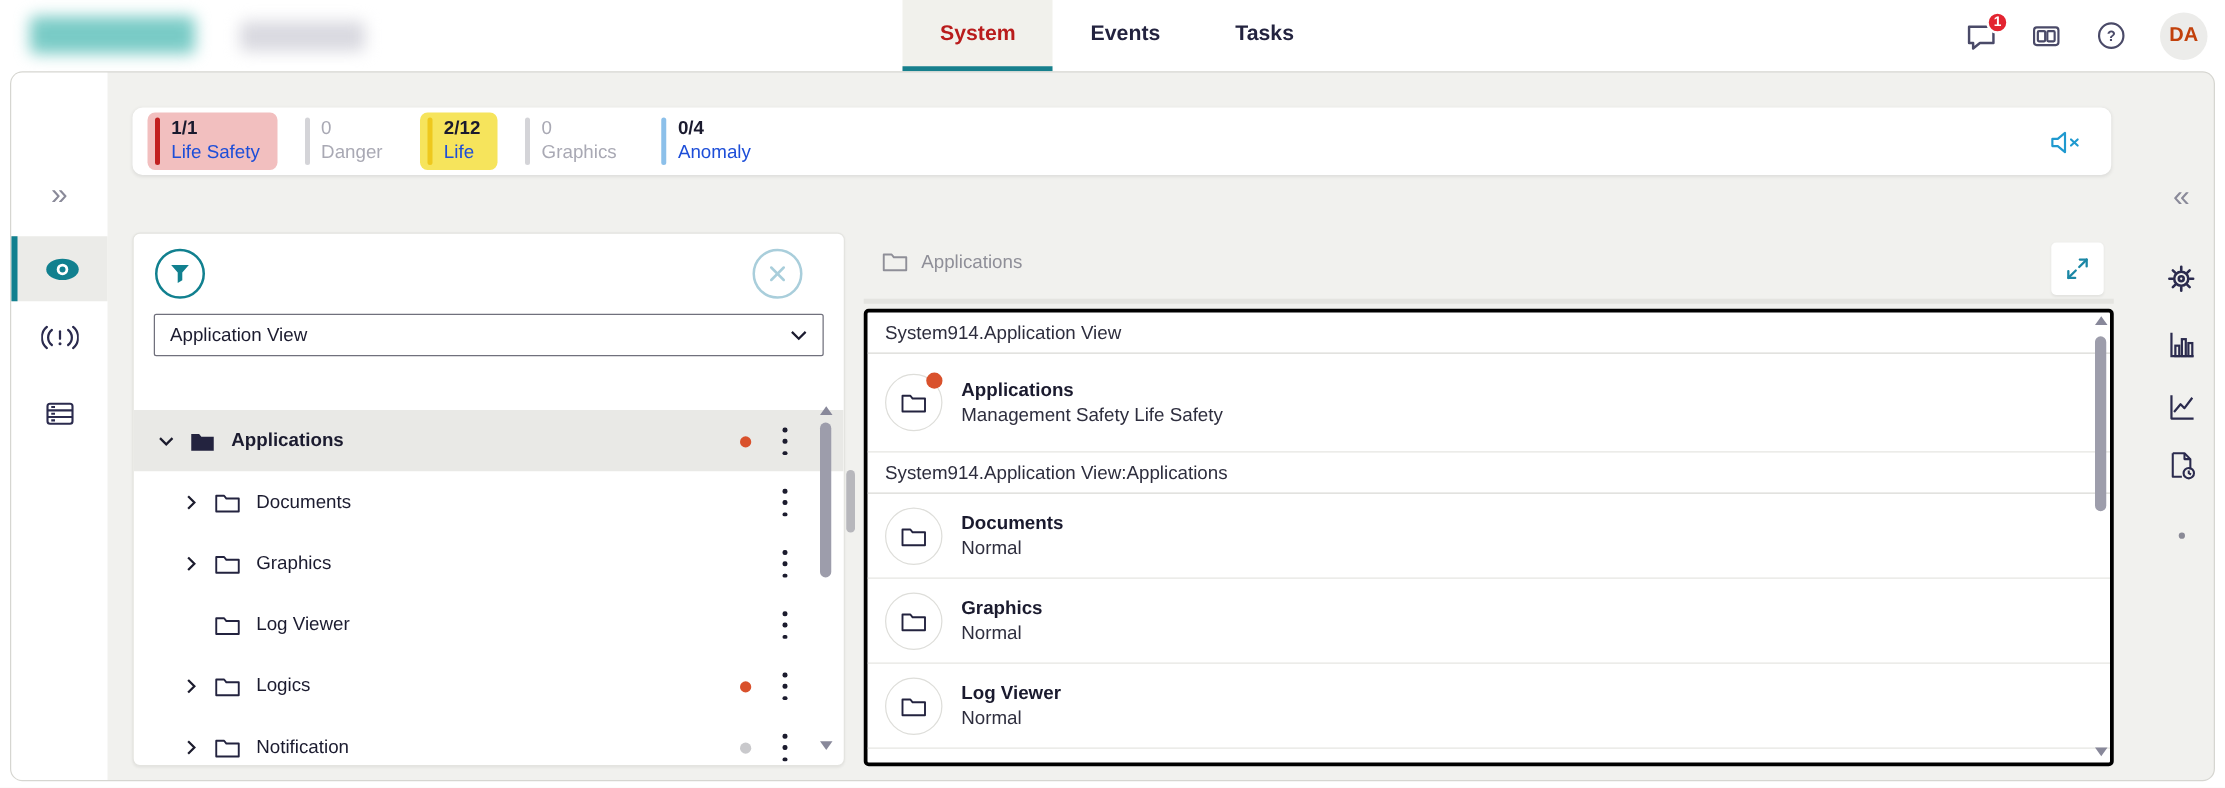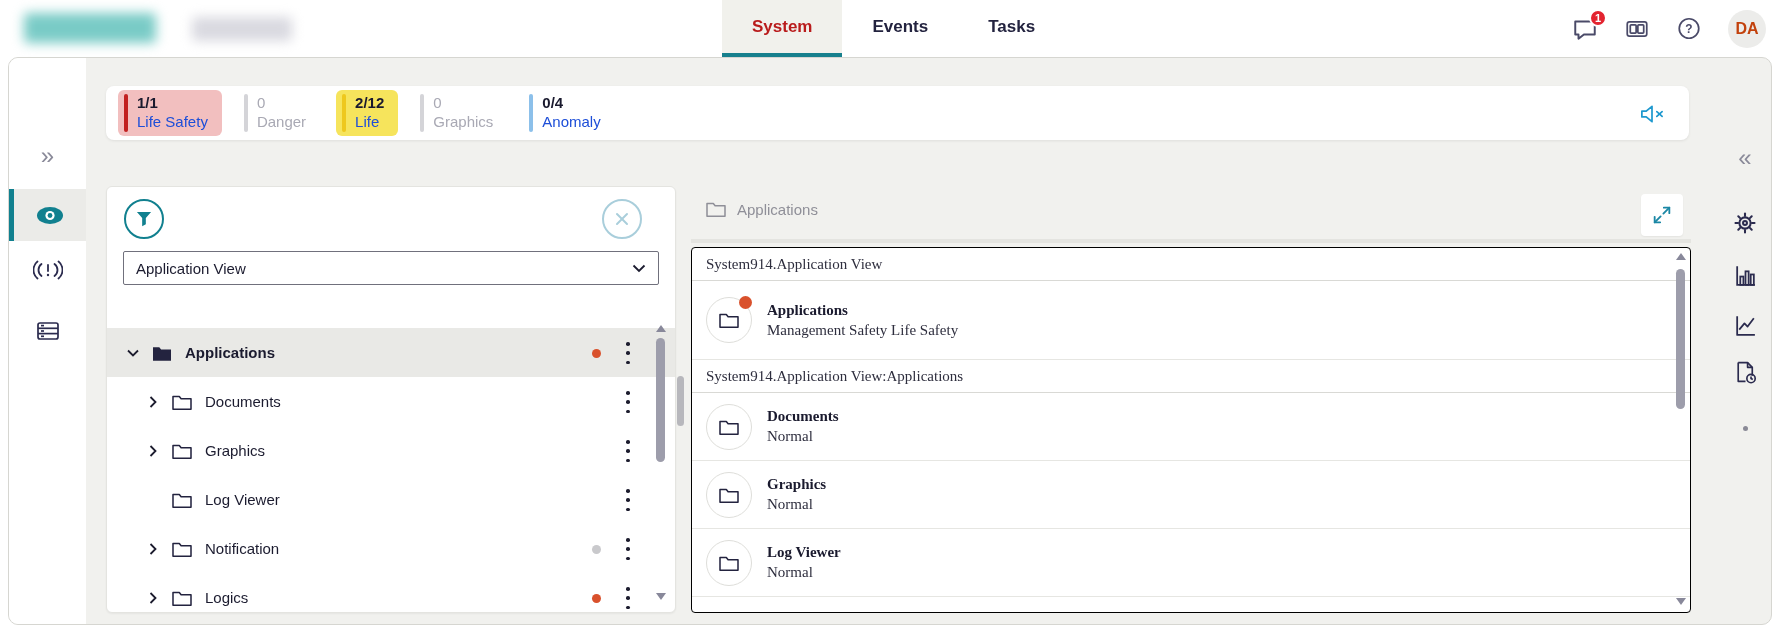--- a/index.html
+++ b/index.html
@@ -83,21 +83,21 @@
 
   
   .detail-panel { position:absolute; left:605px; top:128px; width:1000px; height:427px; }
   .detail-header { position:absolute; left:0; right:0; top:0; height:57px; border-bottom:4px solid #e4e4e0; }
   .breadcrumb { position:absolute; left:14px; top:14px; display:flex; align-items:center; gap:10px; font-size:15px; color:#8f8f98; }
   .listview-tab { position:absolute; left:418px; top:0; height:57px; padding:0 14px; display:flex; align-items:center;
     font-size:17px; font-weight:700; color:#1b1b2f; border-bottom:4px solid #0c6470; }
   .expand-btn { position:absolute; right:8px; top:8px; width:42px; height:42px; background:#fff; border-radius:4px;
     display:flex; align-items:center; justify-content:center; box-shadow:0 1px 2px rgba(0,0,0,.06); }
   .list-card { position:absolute; left:0; right:0; top:61px; bottom:0; background:#fff;
-    border:1px solid #000000; border-radius:4px; overflow:hidden;font-family:Liberation Serif, serif; }
+    border:3px solid #000000; border-radius:4px; overflow:hidden; }
   .group-header { height:33px; display:flex; align-items:center; padding-left:14px; font-size:15px; color:#2e2e3e;
     border-bottom:1px solid #d9d9d5; }
   .list-item { position:relative; display:flex; align-items:center; padding-left:14px; border-bottom:1px solid #e6e6e2; }
   .item-circle { position:relative; width:46px; height:46px; border:1px solid #dededa; border-radius:50%;
     display:flex; align-items:center; justify-content:center; flex:none; }
   .item-dot { position:absolute; top:-2px; right:-1px; width:13px; height:13px; border-radius:50%; background:#d9512c; }
   .item-text { margin-left:15px; display:flex; flex-direction:column; gap:3px; }
   .item-title { font-size:15px; font-weight:700; color:#1a1a2e; }
   .item-sub { font-size:15px; color:#2e2e3e; }
   .list-scroll { right:4px; top:65px; bottom:6px; }
@@ -387,43 +387,43 @@
       <svg class="chev-right" width="8" height="12" viewBox="0 0 8 12" fill="none" stroke="#1c1c2e" stroke-width="1.8" style="display: block;">
                   <polyline points="1.5,1 6.5,6 1.5,11"></polyline>
                 </svg>
     </span>
     <span class="tree-folder">
 
       <svg class="folder-outline" width="22" height="18" viewBox="0 0 24 20" fill="none" stroke="#23233f" stroke-width="1.7" stroke-linejoin="round" style="display: block;">
                   <path d="M2 4 h7 l2 2.5 h11 v11.5 h-20 z"></path>
                 </svg>
     </span>
+    <span class="tree-label">Logics</span>
+    <span class="row-dot" style="background: rgb(217, 81, 44);"></span>
+    <span class="kebab">
+                <i></i>
+                <i></i>
+                <i></i>
+              </span>
+  </div>
+            <div class="tree-row lvl1">
+    <span class="chev-slot">
+
+      <svg class="chev-right" width="8" height="12" viewBox="0 0 8 12" fill="none" stroke="#1c1c2e" stroke-width="1.8" style="display: block;">
+                  <polyline points="1.5,1 6.5,6 1.5,11"></polyline>
+                </svg>
+    </span>
+    <span class="tree-folder">
+
+      <svg class="folder-outline" width="22" height="18" viewBox="0 0 24 20" fill="none" stroke="#23233f" stroke-width="1.7" stroke-linejoin="round" style="display: block;">
+                  <path d="M2 4 h7 l2 2.5 h11 v11.5 h-20 z"></path>
+                </svg>
+    </span>
     <span class="tree-label">Notification</span>
     <span class="row-dot" style="background: rgb(201, 201, 204);"></span>
-    <span class="kebab">
-                <i></i>
-                <i></i>
-                <i></i>
-              </span>
-  </div>
-            <div class="tree-row lvl1">
-    <span class="chev-slot">
-
-      <svg class="chev-right" width="8" height="12" viewBox="0 0 8 12" fill="none" stroke="#1c1c2e" stroke-width="1.8" style="display: block;">
-                  <polyline points="1.5,1 6.5,6 1.5,11"></polyline>
-                </svg>
-    </span>
-    <span class="tree-folder">
-
-      <svg class="folder-outline" width="22" height="18" viewBox="0 0 24 20" fill="none" stroke="#23233f" stroke-width="1.7" stroke-linejoin="round" style="display: block;">
-                  <path d="M2 4 h7 l2 2.5 h11 v11.5 h-20 z"></path>
-                </svg>
-    </span>
-    <span class="tree-label">Logics</span>
-    <span class="row-dot" style="background: rgb(217, 81, 44);"></span>
     <span class="kebab">
                 <i></i>
                 <i></i>
                 <i></i>
               </span>
   </div>
             <div class="vscroll tree-scroll">
             <span class="arr-up"></span>
             <span class="thumb"></span>
             <span class="arr-dn"></span>

